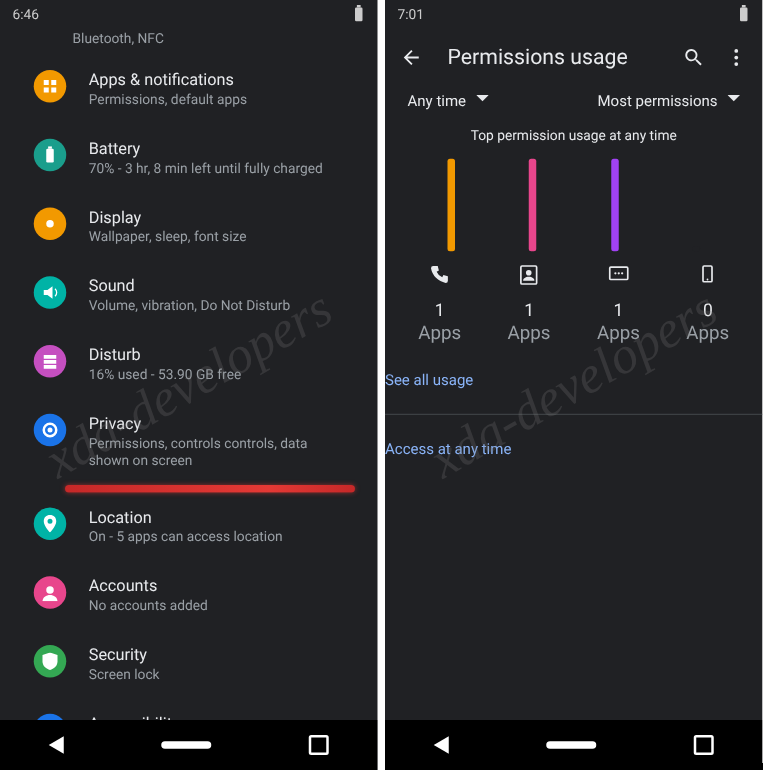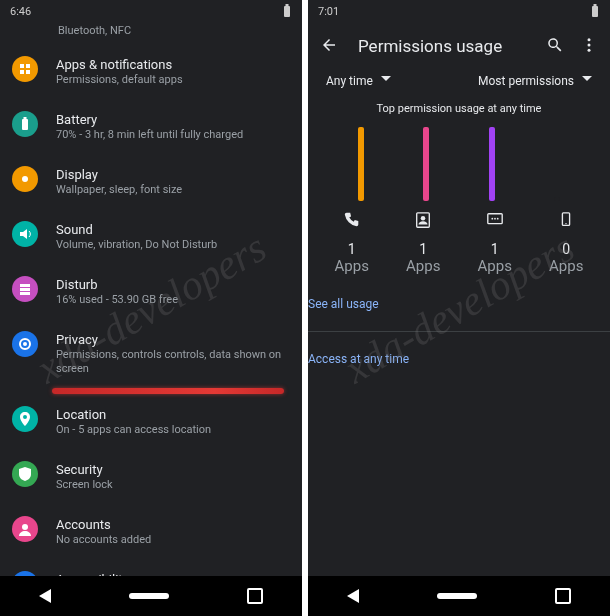--- a/index.html
+++ b/index.html
@@ -2,33 +2,33 @@
 <html><head>
 <meta charset="utf-8">
 <style>
   html,body{margin:0;padding:0;background:#eee;font-family:Roboto,Arial,sans-serif}
   .canvas{width:610px;height:616px;background:#fff;display:flex;gap:6px;position:relative}
   .phone{flex:1;background:#202124;color:#e8eaed;display:flex;flex-direction:column;overflow:hidden;position:relative}
   .statusbar{height:22px;display:flex;align-items:center;padding:0 10px;font-size:11px;color:#ccc}
   .statusbar .spacer{flex:1}
   .statusbar svg{width:10px;height:14px;fill:#ccc}
   .list{flex:1;overflow:hidden}
-  .row{display:flex;padding:12px 12px;align-items:flex-start}
+  .row{display:flex;padding:12px 27px;align-items:flex-start}
   .icn{width:26px;height:26px;border-radius:50%;display:flex;align-items:center;justify-content:center;flex:0 0 26px;margin-right:18px}
   .icn svg{width:14px;height:14px;fill:#fff}
   .txt{flex:1;min-width:0}
   .ttl{font-size:13px;color:#e8eaed;line-height:17px}
   .sub{font-size:11px;color:#9aa0a6;line-height:14px}
   .marker{height:6px;background:linear-gradient(90deg,#c62828 0%,#e53935 70%,#c62828 100%);border-radius:3px;margin:0 18px 0 52px;box-shadow:0 0 4px rgba(229,57,53,.6)}
   .navbar{height:40px;display:flex;align-items:center;justify-content:space-around;background:#000}
   .navbar .nav-back{width:0;height:0;border-top:7px solid transparent;border-bottom:7px solid transparent;border-right:12px solid #fff}
   .navbar .nav-home{width:40px;height:6px;border-radius:3px;background:#fff}
   .navbar .nav-recent{width:12px;height:12px;border:2px solid #fff;border-radius:2px}
   
-  .appbar{display:flex;padding:14px 12px 10px}
+  .appbar{display:flex;align-items:center;padding:14px 12px 10px}
   .appbar .back{width:18px;height:18px;margin-right:20px}
   .appbar .title{font-size:17px;flex:1}
   .appbar svg{fill:#e8eaed}
   .filters{display:flex;align-items:center;padding:8px 18px 4px}
   .filters .drop{font-size:12px;color:#e8eaed;display:flex;}
   .filters .drop svg{width:10px;height:10px;fill:#e8eaed;margin-left:8px}
   .chart-title{font-size:11px;text-align:center;color:#e8eaed;margin:10px 0 6px}
   .bars{display:flex;justify-content:space-around;align-items:flex-end;height:80px;padding:0 20px}
   .bars .bar{width:6px;border-radius:2px}
   .stats{display:flex;justify-content:space-around;padding:10px 8px 6px}
@@ -141,40 +141,40 @@
             <svg viewBox="0 0 14 14">
               <path d="M7 0C4 0 2 2 2 5c0 4 5 9 5 9s5-5 5-9c0-3-2-5-5-5zm0 7a2 2 0 110-4 2 2 0 010 4z"></path>
             </svg>
           </div>
           <div class="txt">
             <div class="ttl">Location</div>
             <div class="sub">On - 5 apps can access location</div>
           </div>
         </div>
         <div class="row">
+          <div class="icn" style="background:#e8468c">
+            <svg viewBox="0 0 14 14">
+              <circle cx="7" cy="5" r="3"></circle>
+              <path d="M1 14c0-3 3-5 6-5s6 2 6 5z"></path>
+            </svg>
+          </div>
+          <div class="txt">
+            <div class="ttl">Accounts</div>
+            <div class="sub">No accounts added</div>
+          </div>
+        </div>
+        <div class="row">
           <div class="icn" style="background:#34a853">
             <svg viewBox="0 0 14 14">
               <path d="M7 0L1 2v5c0 4 3 6 6 7 3-1 6-3 6-7V2z"></path>
             </svg>
           </div>
           <div class="txt">
             <div class="ttl">Security</div>
             <div class="sub">Screen lock</div>
-          </div>
-        </div>
-        <div class="row">
-          <div class="icn" style="background:#e8468c">
-            <svg viewBox="0 0 14 14">
-              <circle cx="7" cy="5" r="3"></circle>
-              <path d="M1 14c0-3 3-5 6-5s6 2 6 5z"></path>
-            </svg>
-          </div>
-          <div class="txt">
-            <div class="ttl">Accounts</div>
-            <div class="sub">No accounts added</div>
           </div>
         </div>
         <div class="row">
           <div class="icn" style="background:#1a73e8"></div>
           <div class="txt">
             <div class="ttl">Accessibility</div>
           </div>
         </div>
       </div>
     <div class="navbar">

